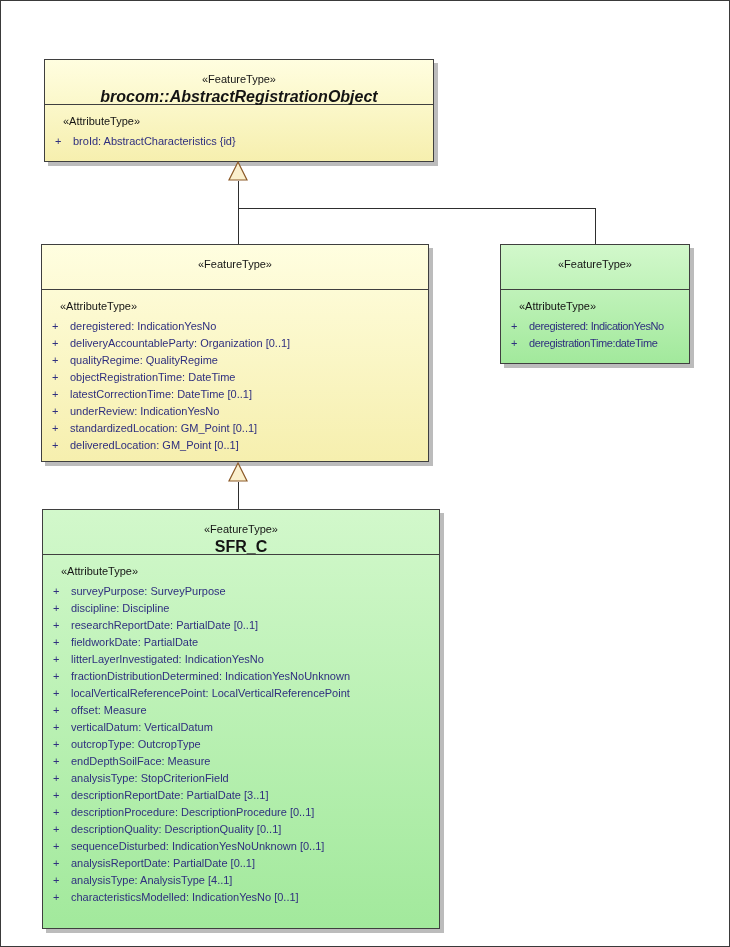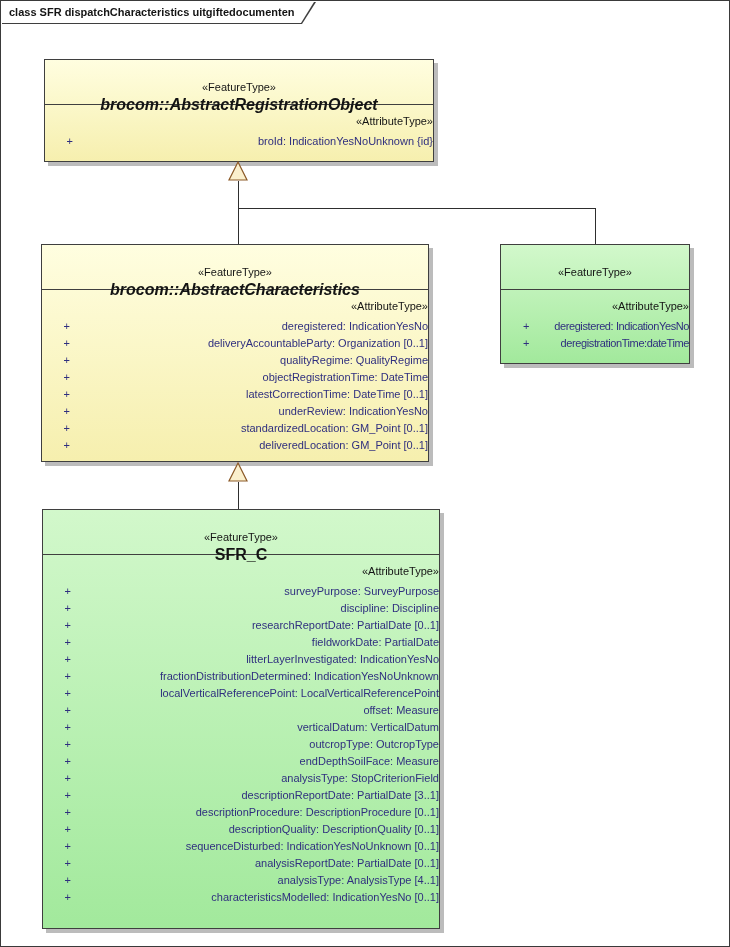--- a/index.html
+++ b/index.html
@@ -15,71 +15,67 @@
   
   .tab-outer{position:absolute;left:1px;top:1px;width:314px;height:22px;background:var(--border);
     clip-path:polygon(0 0,100% 0,calc(100% - 14px) 100%,0 100%);}
   .tab-inner{position:absolute;left:0;top:0;width:312px;height:21px;background:#ffffff;
     clip-path:polygon(0 0,100% 0,calc(100% - 13px) 100%,0 100%);
     font-size:11px;font-weight:bold;color:var(--header_text);line-height:21px;padding-left:7px;}
   
   .uml-class{position:absolute;border:1px solid var(--border);box-shadow:4px 4px 0 var(--shadow);overflow:hidden;}
   .yellow{background:linear-gradient(180deg,var(--yellow_top),var(--yellow_bottom));}
   .green{background:linear-gradient(180deg,var(--green_top),var(--green_bottom));}
-  .cls-header{height:45px;border-bottom:1px solid var(--border);text-align:center;padding-top:20px;}
+  .cls-header{height:45px;border-bottom:1px solid var(--border);text-align:center;padding-top:12px;}
   .stereotype{font-size:11px;line-height:14px;color:var(--header_text);}
   .cls-name{font-size:16px;line-height:16px;font-weight:bold;margin-top:3px;color:var(--header_text);}
   .italic{font-style:italic;}
-  .cls-attrs{padding-top:9px;text-align:right;}
+  .cls-attrs{padding-top:9px;}
   .attr-header{font-size:11px;line-height:15px;padding-left:18px;margin-bottom:4px;color:var(--header_text);}
   .attr-row{display:flex;font-size:11px;line-height:17px;color:var(--attr_text);white-space:nowrap;}
   .attr-row .plus{width:18px;margin-left:10px;flex:none;}
   .attr-row .attr-text{flex:1;overflow:hidden;}
   .condensed .attr-text, .condensed .plus{letter-spacing:-0.4px;}
   
   .edge{position:absolute;background:var(--line);}
   .tri{position:absolute;overflow:visible;}
   .tri polygon{fill:var(--arrow_fill);stroke:var(--arrow_stroke);stroke-width:1.2;}
 </style>
 </head>
 <body>
 
 <div class="page">
 
-  <div class="tab-outer">
-    <div class="tab-inner">class SFR dispatchCharacteristics uitgiftedocumenten</div>
-  </div>
 
   <div class="uml-class yellow" style="left:43px;top:58px;width:390px;height:103px">
     <div class="cls-header">
       <div class="stereotype">«FeatureType»</div>
       <div class="cls-name italic">brocom::AbstractRegistrationObject</div>
     </div>
     <div class="cls-attrs">
       <div class="attr-header">«AttributeType»</div>
       <div>
           <div class="attr-row">
             <span class="plus">+</span>
-            <span class="attr-text">broId: IndicationYesNoUnknown {id}</span>
+            <span class="attr-text">broId: AbstractCharacteristics {id}</span>
           </div>
         </div>
     </div>
   </div>
 
   <svg class="tri" style="left:227px;top:160px" width="20" height="20">
     <polygon points="10,1 19,19 1,19"></polygon>
   </svg>
   <div class="edge" style="left:237px;top:180px;width:1px;height:63px"></div>
   <div class="edge" style="left:237px;top:207px;width:358px;height:1px"></div>
   <div class="edge" style="left:594px;top:207px;width:1px;height:36px"></div>
 
   <div class="uml-class yellow" style="left:40px;top:243px;width:388px;height:218px">
     <div class="cls-header">
       <div class="stereotype">«FeatureType»</div>
-      <div class="cls-name italic">brocom::AbstractCharacteristics</div>
     </div>
     <div class="cls-attrs">
       <div class="attr-header">«AttributeType»</div>
       <div>
           <div class="attr-row">
             <span class="plus">+</span>
             <span class="attr-text">deregistered: IndicationYesNo</span>
           </div>
           <div class="attr-row">
             <span class="plus">+</span>

